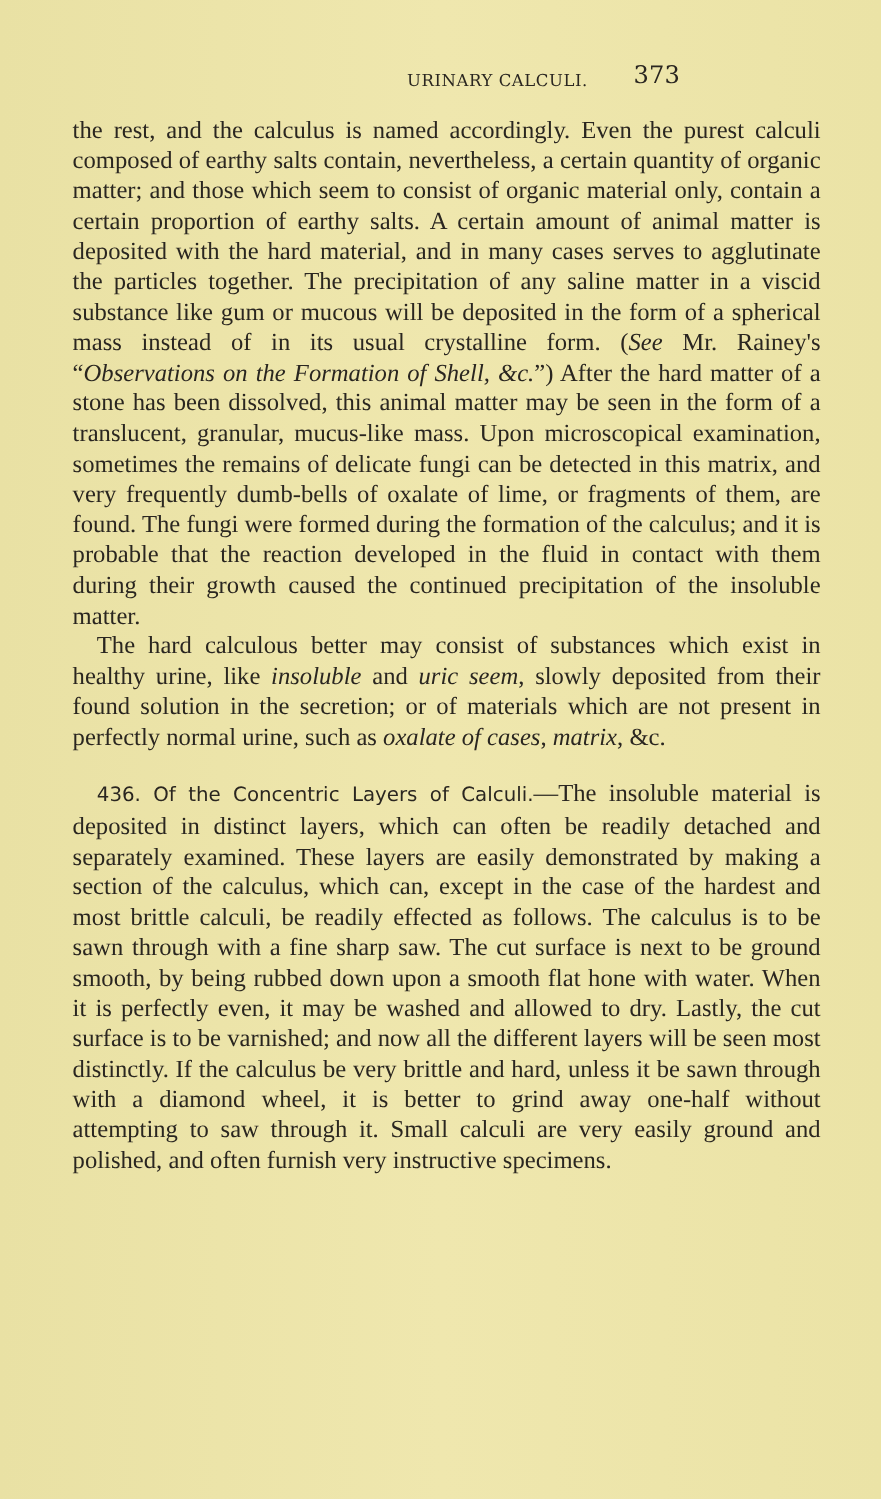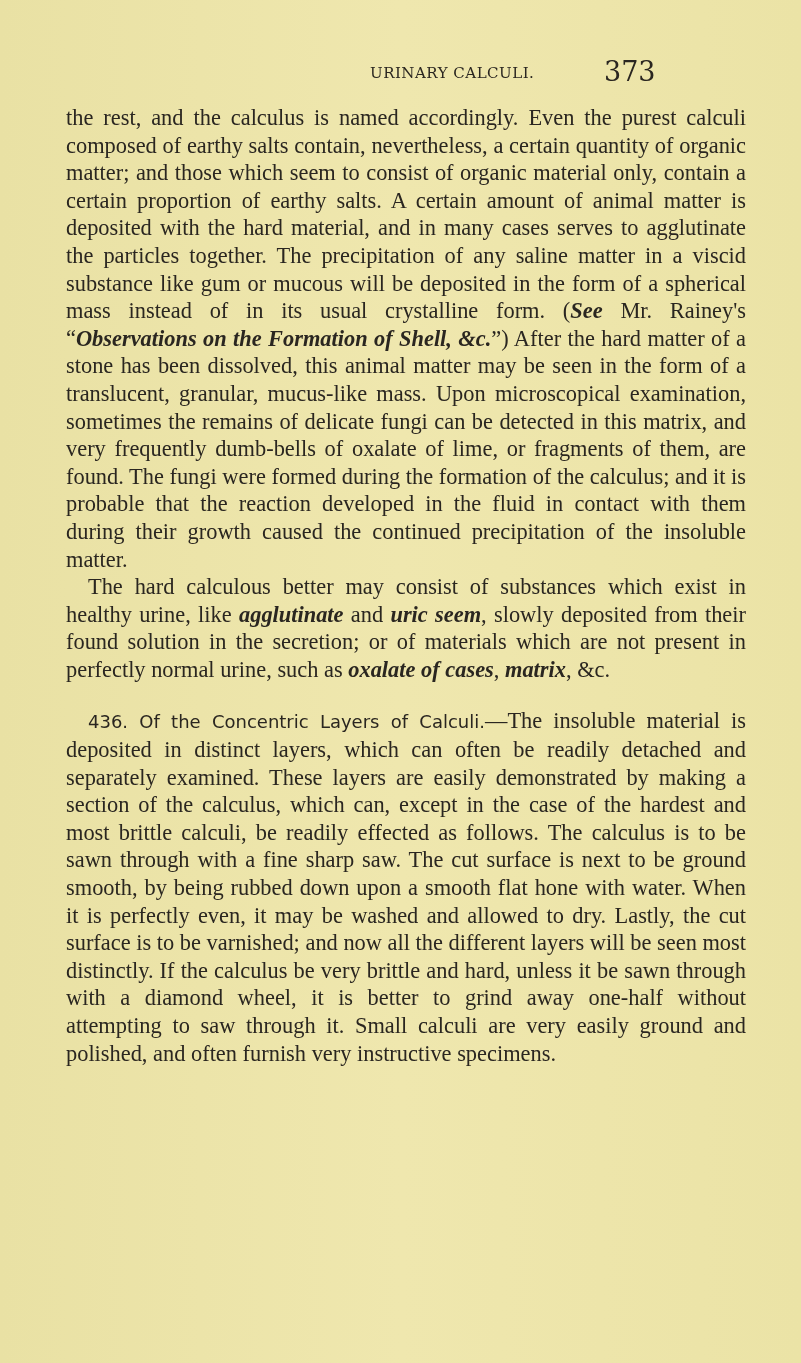--- a/index.html
+++ b/index.html
@@ -12,49 +12,49 @@
   }
   .page {
     position: absolute; left: 0; top: 0; width: 801px; height: 1363px;
     background: linear-gradient(90deg, #e9e1a4 0%, #efe7ae 50%, #ebe3a6 100%);
   }
   .running-head {
     position: absolute; top: 64px; left: 370px;
     font-size: 15px; letter-spacing: 0.5px;
   }
   .page-number {
-    position: absolute; top: 56px; left: 604px;
-    font-size: 27px;
+    position: absolute; top: 56px; left: 576px;
+    font-size: 22px;
   }
   .body-text {
     position: absolute; left: 66px; top: 104px; width: 680px;
     font-family: "Liberation Serif", "DejaVu Serif", serif;
     font-size: 22.4px; line-height: 27.6px;
     text-align: justify;
   }
   .body-text p { margin: 0; }
   .indent { text-indent: 22px; }
   .section { margin-top: 24px !important; }
   .section-heading {
     font-family: "DejaVu Sans", "Liberation Sans", sans-serif;
     font-weight: normal; font-size: 18px;
   }
-  em { font-style: italic; font-weight: bold; }
+  em { font-style: italic; }
 </style>
 </head>
 <body>
 
 <div class="page">
   <div class="running-head">URINARY CALCULI.</div>
   <div class="page-number">373</div>
 
   <div class="body-text">
     <p>
       <span>the rest, and the calculus is named accordingly. Even the purest calculi composed of earthy salts contain, nevertheless, a certain quantity of organic matter; and those which seem to consist of organic material only, contain a certain proportion of earthy salts. A certain amount of animal matter is deposited with the hard material, and in many cases serves to agglutinate the particles together. The precipitation of any saline matter in a viscid substance like gum or mucous will be deposited in the form of a spherical mass instead of in its usual crystalline form. (</span><em>See</em><span> Mr. Rainey's “</span><em>Observations on the Formation of Shell, &amp;c.</em><span>”) After the hard matter of a stone has been dissolved, this animal matter may be seen in the form of a translucent, granular, mucus-like mass. Upon microscopical examination, sometimes the remains of delicate fungi can be detected in this matrix, and very frequently dumb-bells of oxalate of lime, or fragments of them, are found. The fungi were formed during the formation of the calculus; and it is probable that the reaction developed in the fluid in contact with them during their growth caused the continued precipitation of the insoluble matter.</span>
     </p>
     <p class="indent">
-      <span>The hard calculous better may consist of substances which exist in healthy urine, like </span><em>agglutinate</em><span> and </span><em>uric seem</em><span>, slowly deposited from their found solution in the secretion; or of materials which are not present in perfectly normal urine, such as </span><em>oxalate of cases</em><span>, </span><em>matrix</em><span>, &amp;c.</span>
+      <span>The hard calculous better may consist of substances which exist in healthy urine, like </span><em>insoluble</em><span> and </span><em>uric seem</em><span>, slowly deposited from their found solution in the secretion; or of materials which are not present in perfectly normal urine, such as </span><em>oxalate of cases</em><span>, </span><em>matrix</em><span>, &amp;c.</span>
     </p>
     <p class="indent section">
       <span class="section-heading">436. Of the Concentric Layers of Calculi.</span><span>—</span><span>The insoluble material is deposited in distinct layers, which can often be readily detached and separately examined. These layers are easily demonstrated by making a section of the calculus, which can, except in the case of the hardest and most brittle calculi, be readily effected as follows. The calculus is to be sawn through with a fine sharp saw. The cut surface is next to be ground smooth, by being rubbed down upon a smooth flat hone with water. When it is perfectly even, it may be washed and allowed to dry. Lastly, the cut surface is to be varnished; and now all the different layers will be seen most distinctly. If the calculus be very brittle and hard, unless it be sawn through with a diamond wheel, it is better to grind away one-half without attempting to saw through it. Small calculi are very easily ground and polished, and often furnish very instructive specimens.</span>
     </p>
   </div>
 </div>
 
 </body></html>

